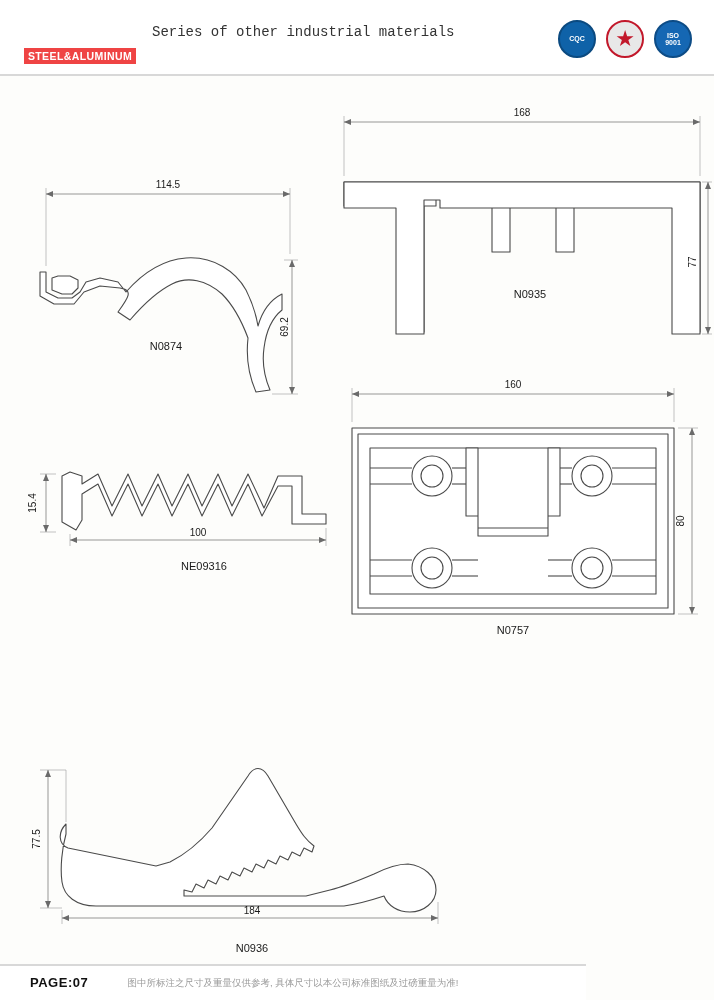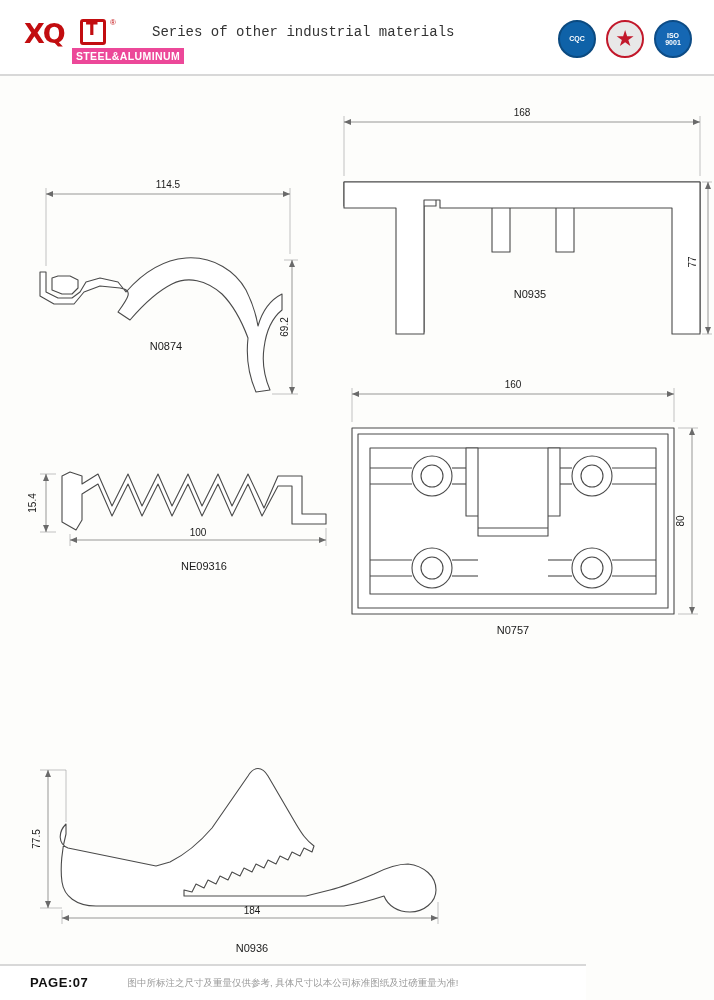--- a/index.html
+++ b/index.html
@@ -74,29 +74,28 @@
     left: 86px;
     top: 0px;
     font-size: 8px;
     color: #c20d10;
   }
   .logo-sub {
     position: absolute;
     left: 0;
     top: 30px;
     width: 112px;
-    background: #ec4899;
+    background: #ef4444;
     color: #ffffff;
     font-size: 10.5px;
     font-weight: bold;
     letter-spacing: 0.4px;
     text-align: center;
     padding: 2px 0 2px 0;
     box-sizing: border-box;
-    margin-left: 48px;
   }
   .title-block {
     position: absolute;
     left: 152px;
     top: 20px;
   }
   .title-cn {
     font-size: 17px;
     color: #111111;
     font-weight: bold;
@@ -214,27 +213,20 @@
   }
 </style>
 </head>
 <body>
 
 <div class="page">
 
   <div class="header">
 
     <div class="logo-block">
-      <div class="logo-mark">
-        <div class="logo-glyph">XQ</div>
-        <div class="logo-square">
-          <span>T</span>
-        </div>
-        <div class="logo-reg">®</div>
-      </div>
       <div class="logo-sub">STEEL&amp;ALUMINUM</div>
     </div>
 
     <div class="title-block">
       <div class="title-en">Series of other industrial materials</div>
     </div>
 
     <div class="cert-row">
       <div class="cert cert-1">
         <div class="cert-inner">CQC</div>

